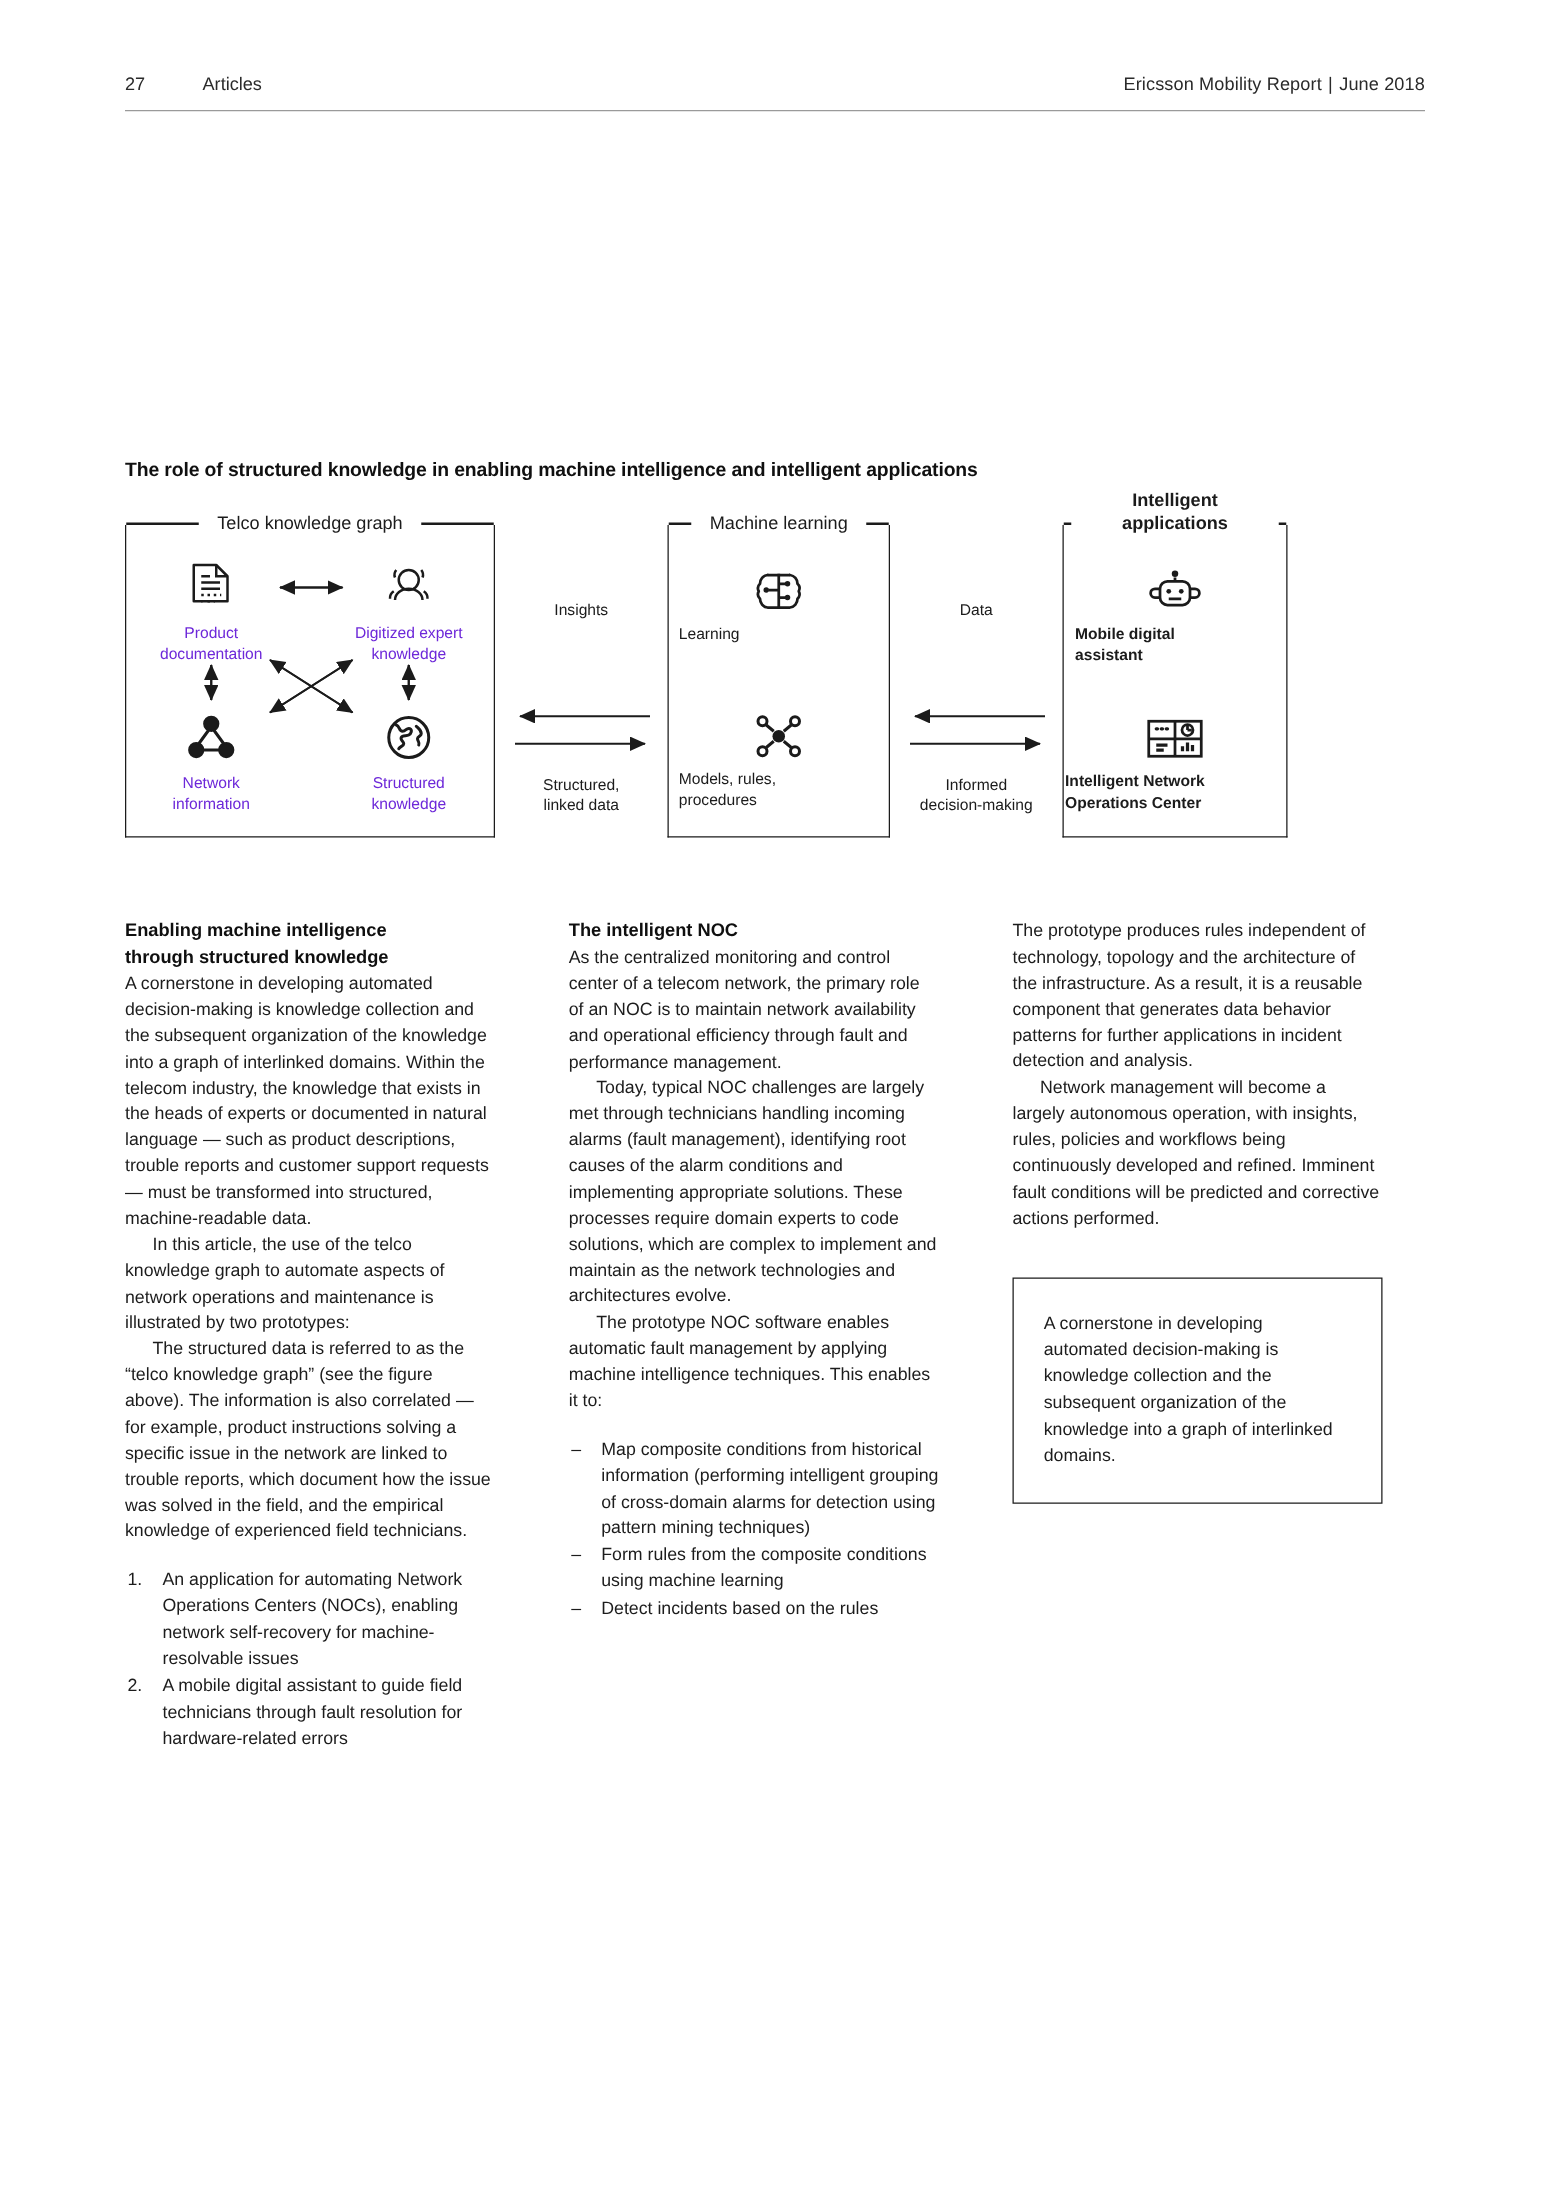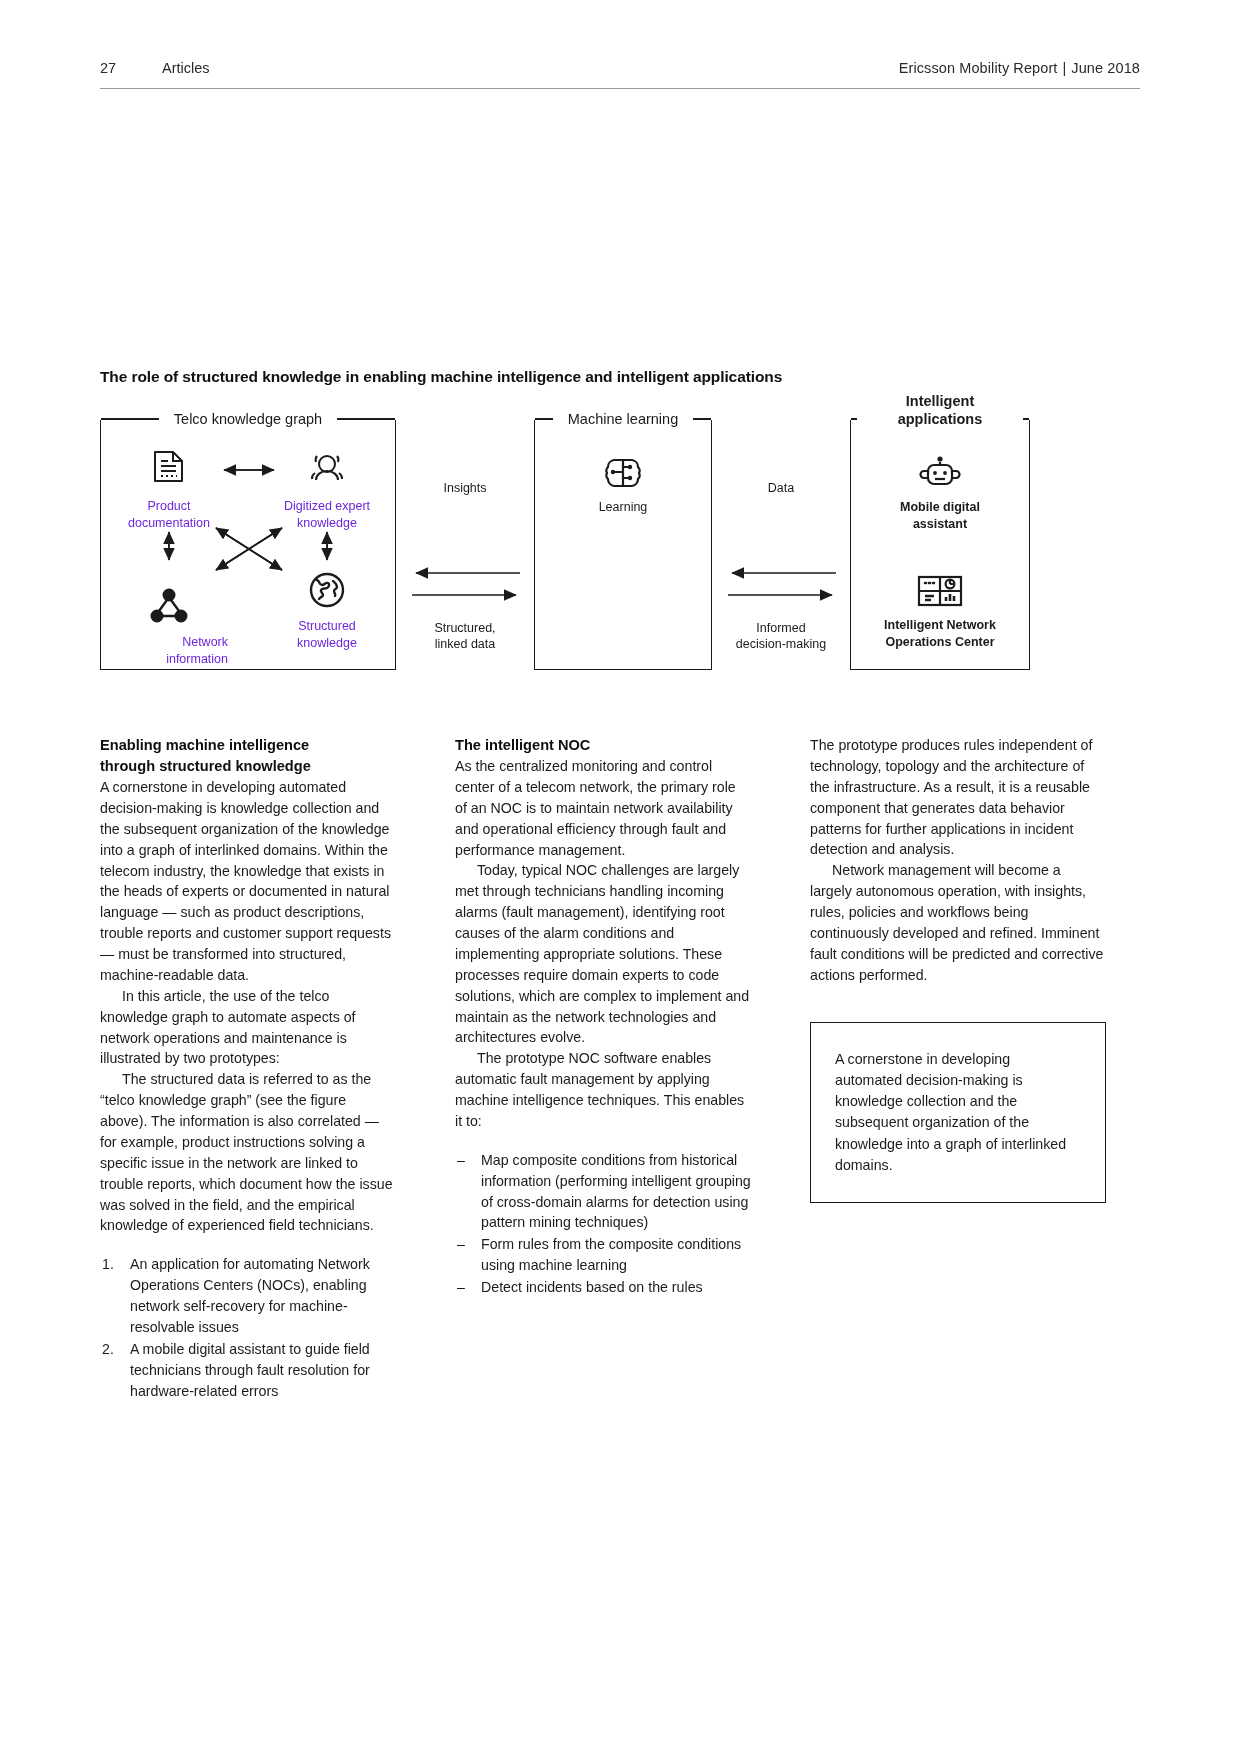--- a/index.html
+++ b/index.html
@@ -123,29 +123,28 @@
   }
   .node .icon { height: 44px; display: flex; align-items: center; justify-content: center; }
   .node .label {
     font-size: 12.5px;
     line-height: 1.33;
     color: #6d28d9;
     margin-top: 6px;
   }
   .n-prod { left: 10px;  top: 28px; }
   .n-dig  { left: 168px; top: 28px; }
-  .n-net  { left: 10px;  top: 164px; text-align: right; }
+  .n-net  { left: 10px;  top: 148px; }
   .n-ctx  { left: 168px; top: 148px; }
 
   
   .stack-node {
     position: absolute;
     width: 160px;
     left: 9px;
-    text-align: center;
   }
   .stack-node .icon { height: 42px; display:flex; align-items:center; justify-content:center; }
   .stack-node .label { font-size: 12.5px; line-height: 1.33; margin-top: 5px; }
   .sn-1 { top: 32px; }
   .sn-2 { top: 148px; }
 
   
   .gap-block {
     position: absolute;
     width: 130px;
@@ -369,20 +368,34 @@
             <path d="M10 6 h9 M28 6 h-9"></path>
             <path d="M19 13 h5 M19 24 h5 M11 18 h8"></path>
             <circle cx="26" cy="13" r="2.2" fill="#1b1b1b" stroke="none"></circle>
             <circle cx="26" cy="24" r="2.2" fill="#1b1b1b" stroke="none"></circle>
             <circle cx="9" cy="18" r="2.2" fill="#1b1b1b" stroke="none"></circle>
           </svg>
         </div>
         <div class="label" style="white-space:pre-line">Learning</div>
       </div>
 
+      <div class="stack-node sn-2">
+        <div class="icon">
+          <svg width="40" height="38" viewBox="0 0 40 38" fill="none" stroke="#1b1b1b" stroke-width="2.4">
+            <circle cx="20" cy="19" r="5" fill="#1b1b1b" stroke="none"></circle>
+            <circle cx="7" cy="7" r="3.6"></circle>
+            <circle cx="33" cy="7" r="3.6"></circle>
+            <circle cx="7" cy="31" r="3.6"></circle>
+            <circle cx="33" cy="31" r="3.6"></circle>
+            <path d="M10 10 L16 15 M30 10 L24 15 M10 28 L16 23 M30 28 L24 23"></path>
+          </svg>
+        </div>
+        <div class="label" style="white-space:pre-line">Models, rules,
+procedures</div>
+      </div>
     </div>
 
     <div class="gap-block gb-2">
       <div class="lbl-top">Data</div>
       <div class="arrows">
         <svg width="116" height="40" viewBox="0 0 116 40" fill="none">
           <defs>
             <marker id="ahd" markerWidth="9" markerHeight="9" refX="7.5" refY="3.6" orient="auto">
               <path d="M0,0 L8,3.6 L0,7.2 z" fill="#1b1b1b"></path>
             </marker>

